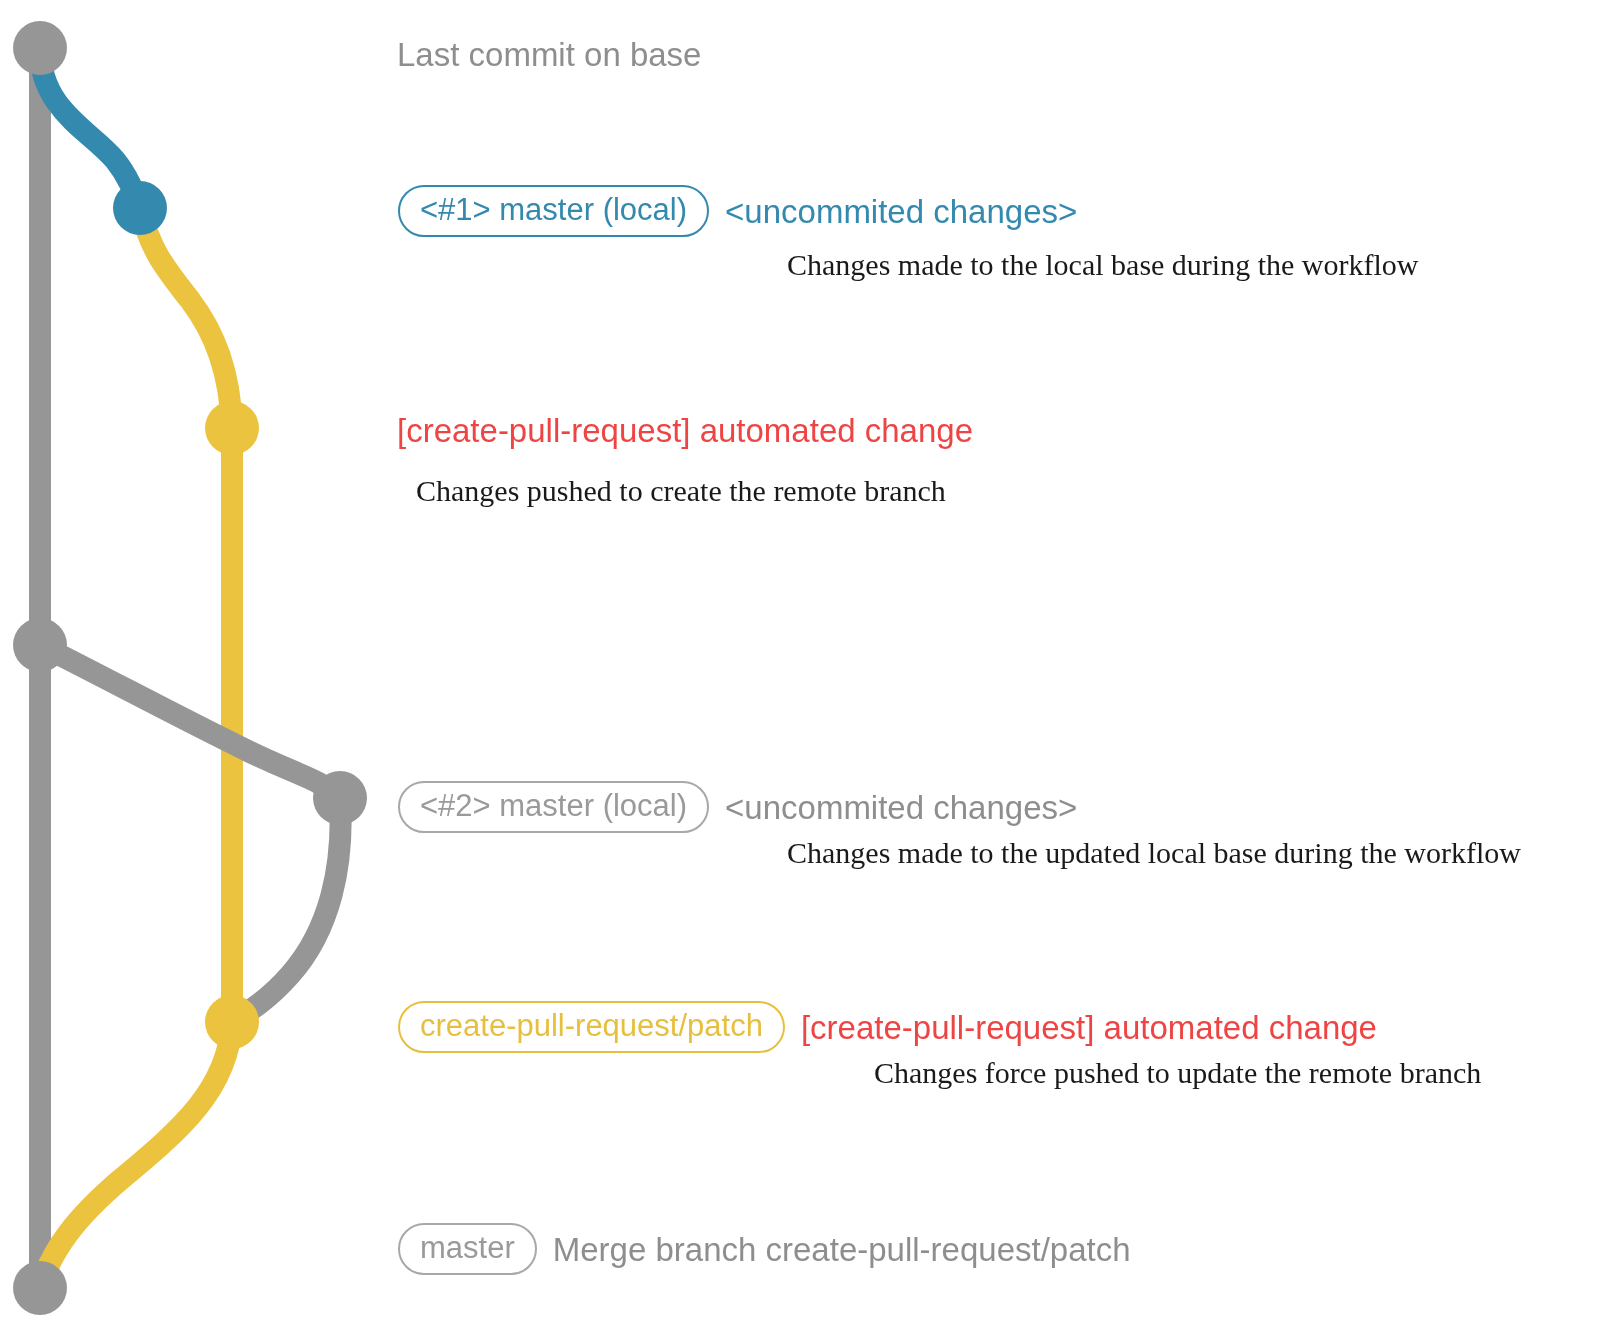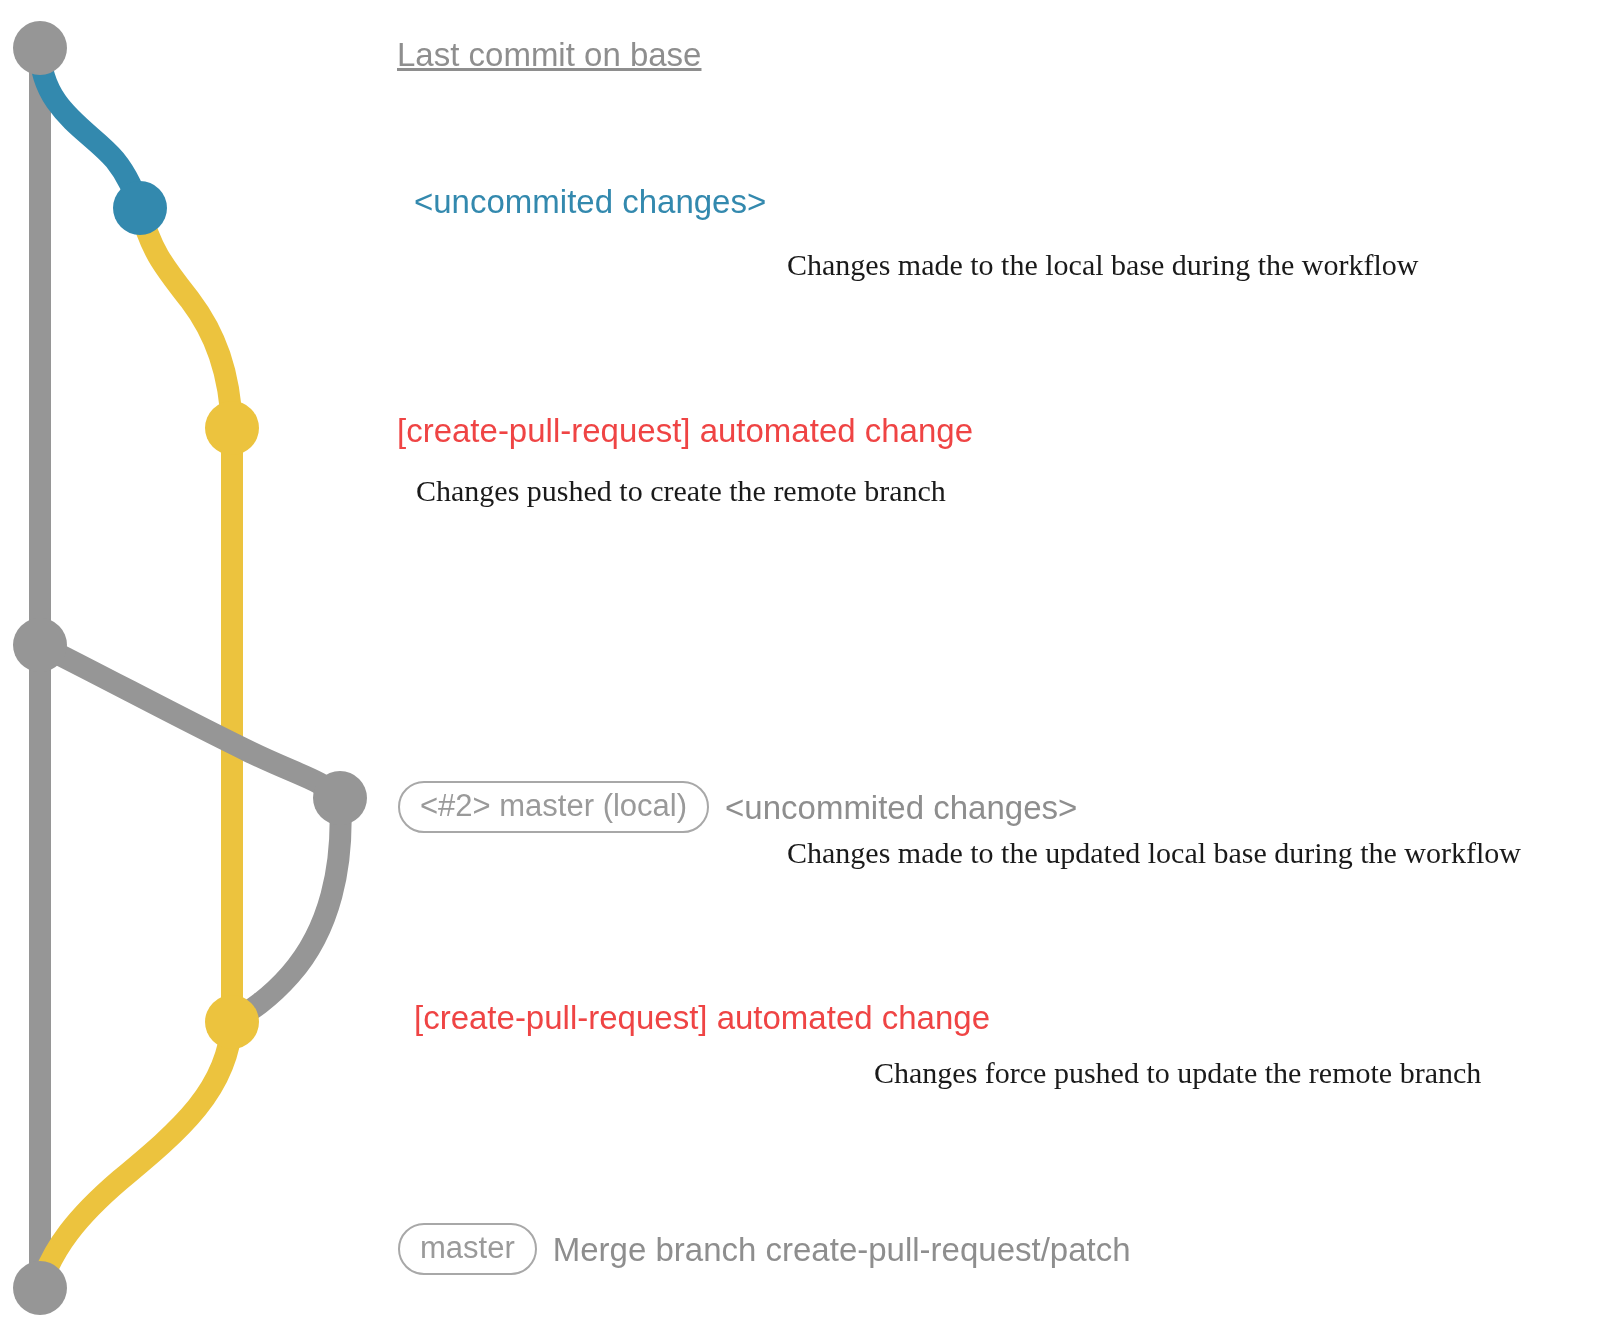--- a/index.html
+++ b/index.html
@@ -98,40 +98,42 @@
 
     <circle cx="40" cy="48" r="27" fill="#969696"></circle>
     <circle cx="140" cy="208" r="27" fill="#3389ae"></circle>
     <circle cx="232" cy="428" r="27" fill="#ecc33e"></circle>
     <circle cx="40" cy="645" r="27" fill="#969696"></circle>
     <circle cx="340" cy="798" r="27" fill="#969696"></circle>
     <circle cx="232" cy="1022" r="27" fill="#ecc33e"></circle>
     <circle cx="40" cy="1288" r="27" fill="#969696"></circle>
   </svg>
 
-  <div class="plain-title" style="left:397px; top:38px;text-decoration:underline;">Last commit on base</div>
+  <div class="plain-title" style="left:397px; top:38px;">Last commit on base</div>
 
   <div class="row" style="left:398px; top:185px;">
+    <span class="badge blue">&lt;#1&gt; master (local)</span>
     <span class="subject blue">&lt;uncommited changes&gt;</span>
   </div>
   <div class="desc" style="left:787px; top:250px;">Changes made to the local base during the workflow</div>
 
   <div class="row" style="left:397px; top:414px;">
     <span class="subject yellow" style="margin-left:0;">[create-pull-request] automated change</span>
   </div>
   <div class="desc" style="left:416px; top:476px;">Changes pushed to create the remote branch</div>
 
 
   <div class="row" style="left:398px; top:781px;">
     <span class="badge gray">&lt;#2&gt; master (local)</span>
     <span class="subject gray">&lt;uncommited changes&gt;</span>
   </div>
   <div class="desc" style="left:787px; top:838px;">Changes made to the updated local base during the workflow</div>
 
   <div class="row" style="left:398px; top:1001px;">
+    <span class="badge yellow">create-pull-request/patch</span>
     <span class="subject yellow">[create-pull-request] automated change</span>
   </div>
   <div class="desc" style="left:874px; top:1058px;">Changes force pushed to update the remote branch</div>
 
   <div class="row" style="left:398px; top:1223px;">
     <span class="badge gray" style="font-size:31px;">master</span>
     <span class="subject gray">Merge branch create-pull-request/patch</span>
   </div>
 
 </div>

